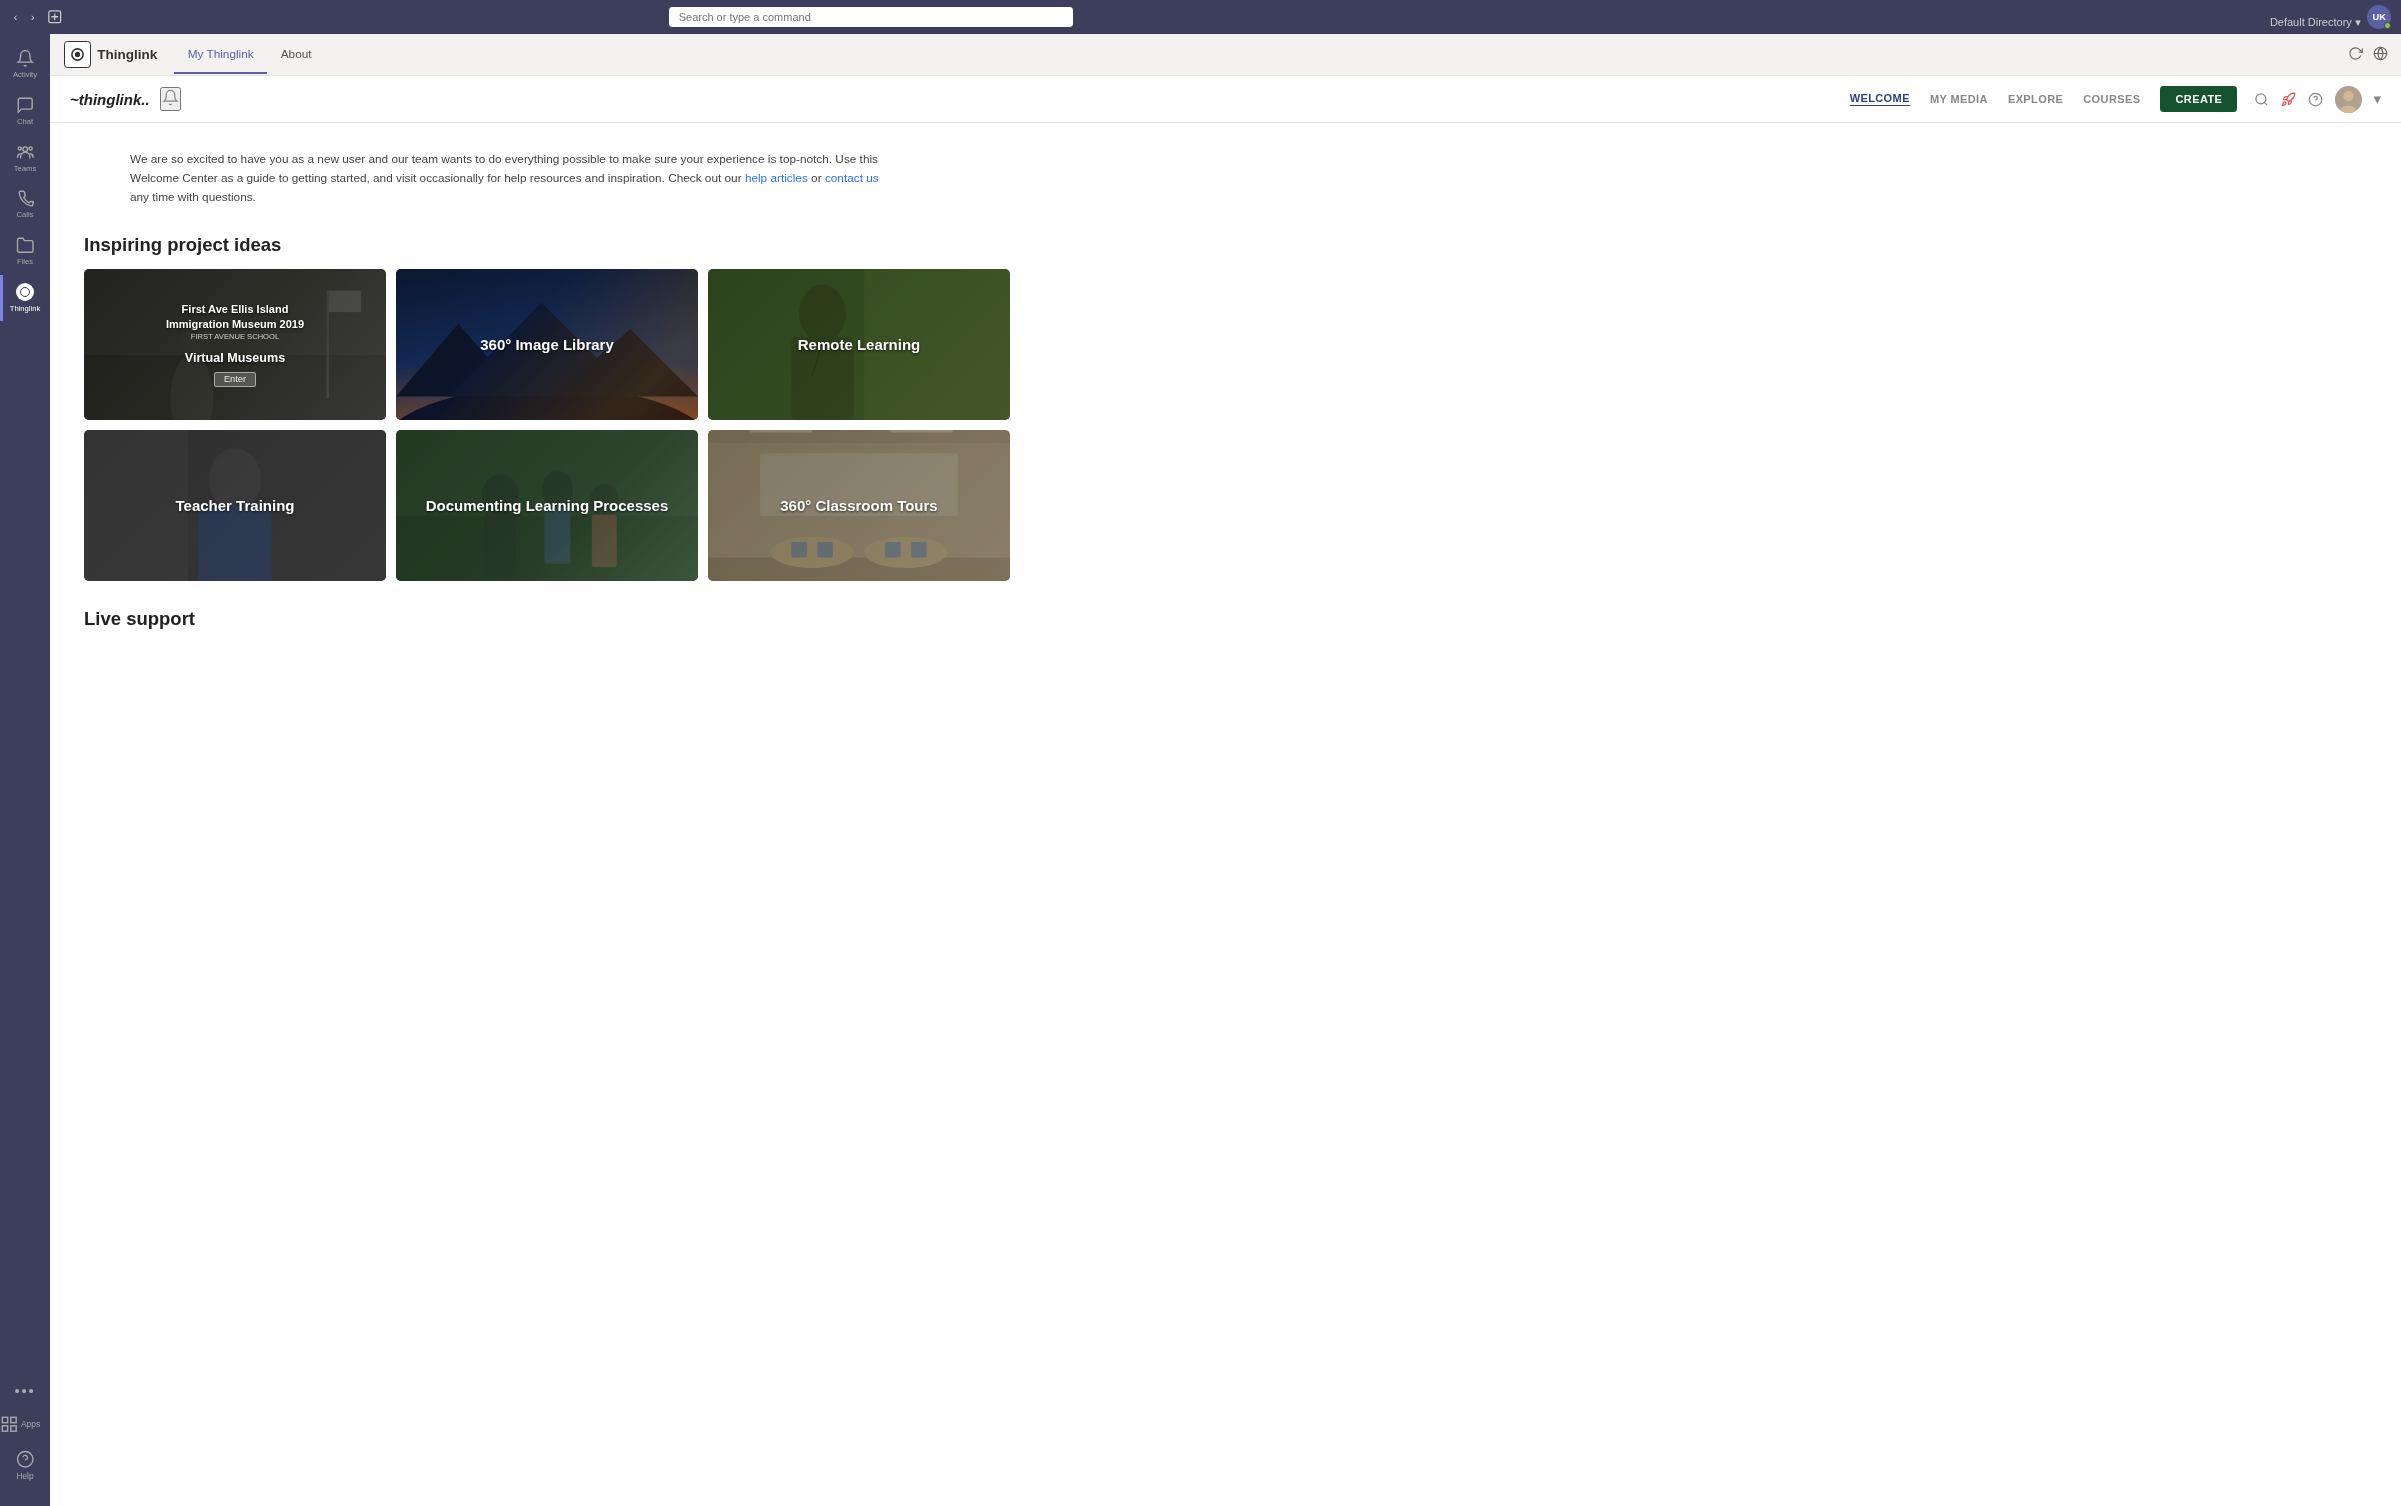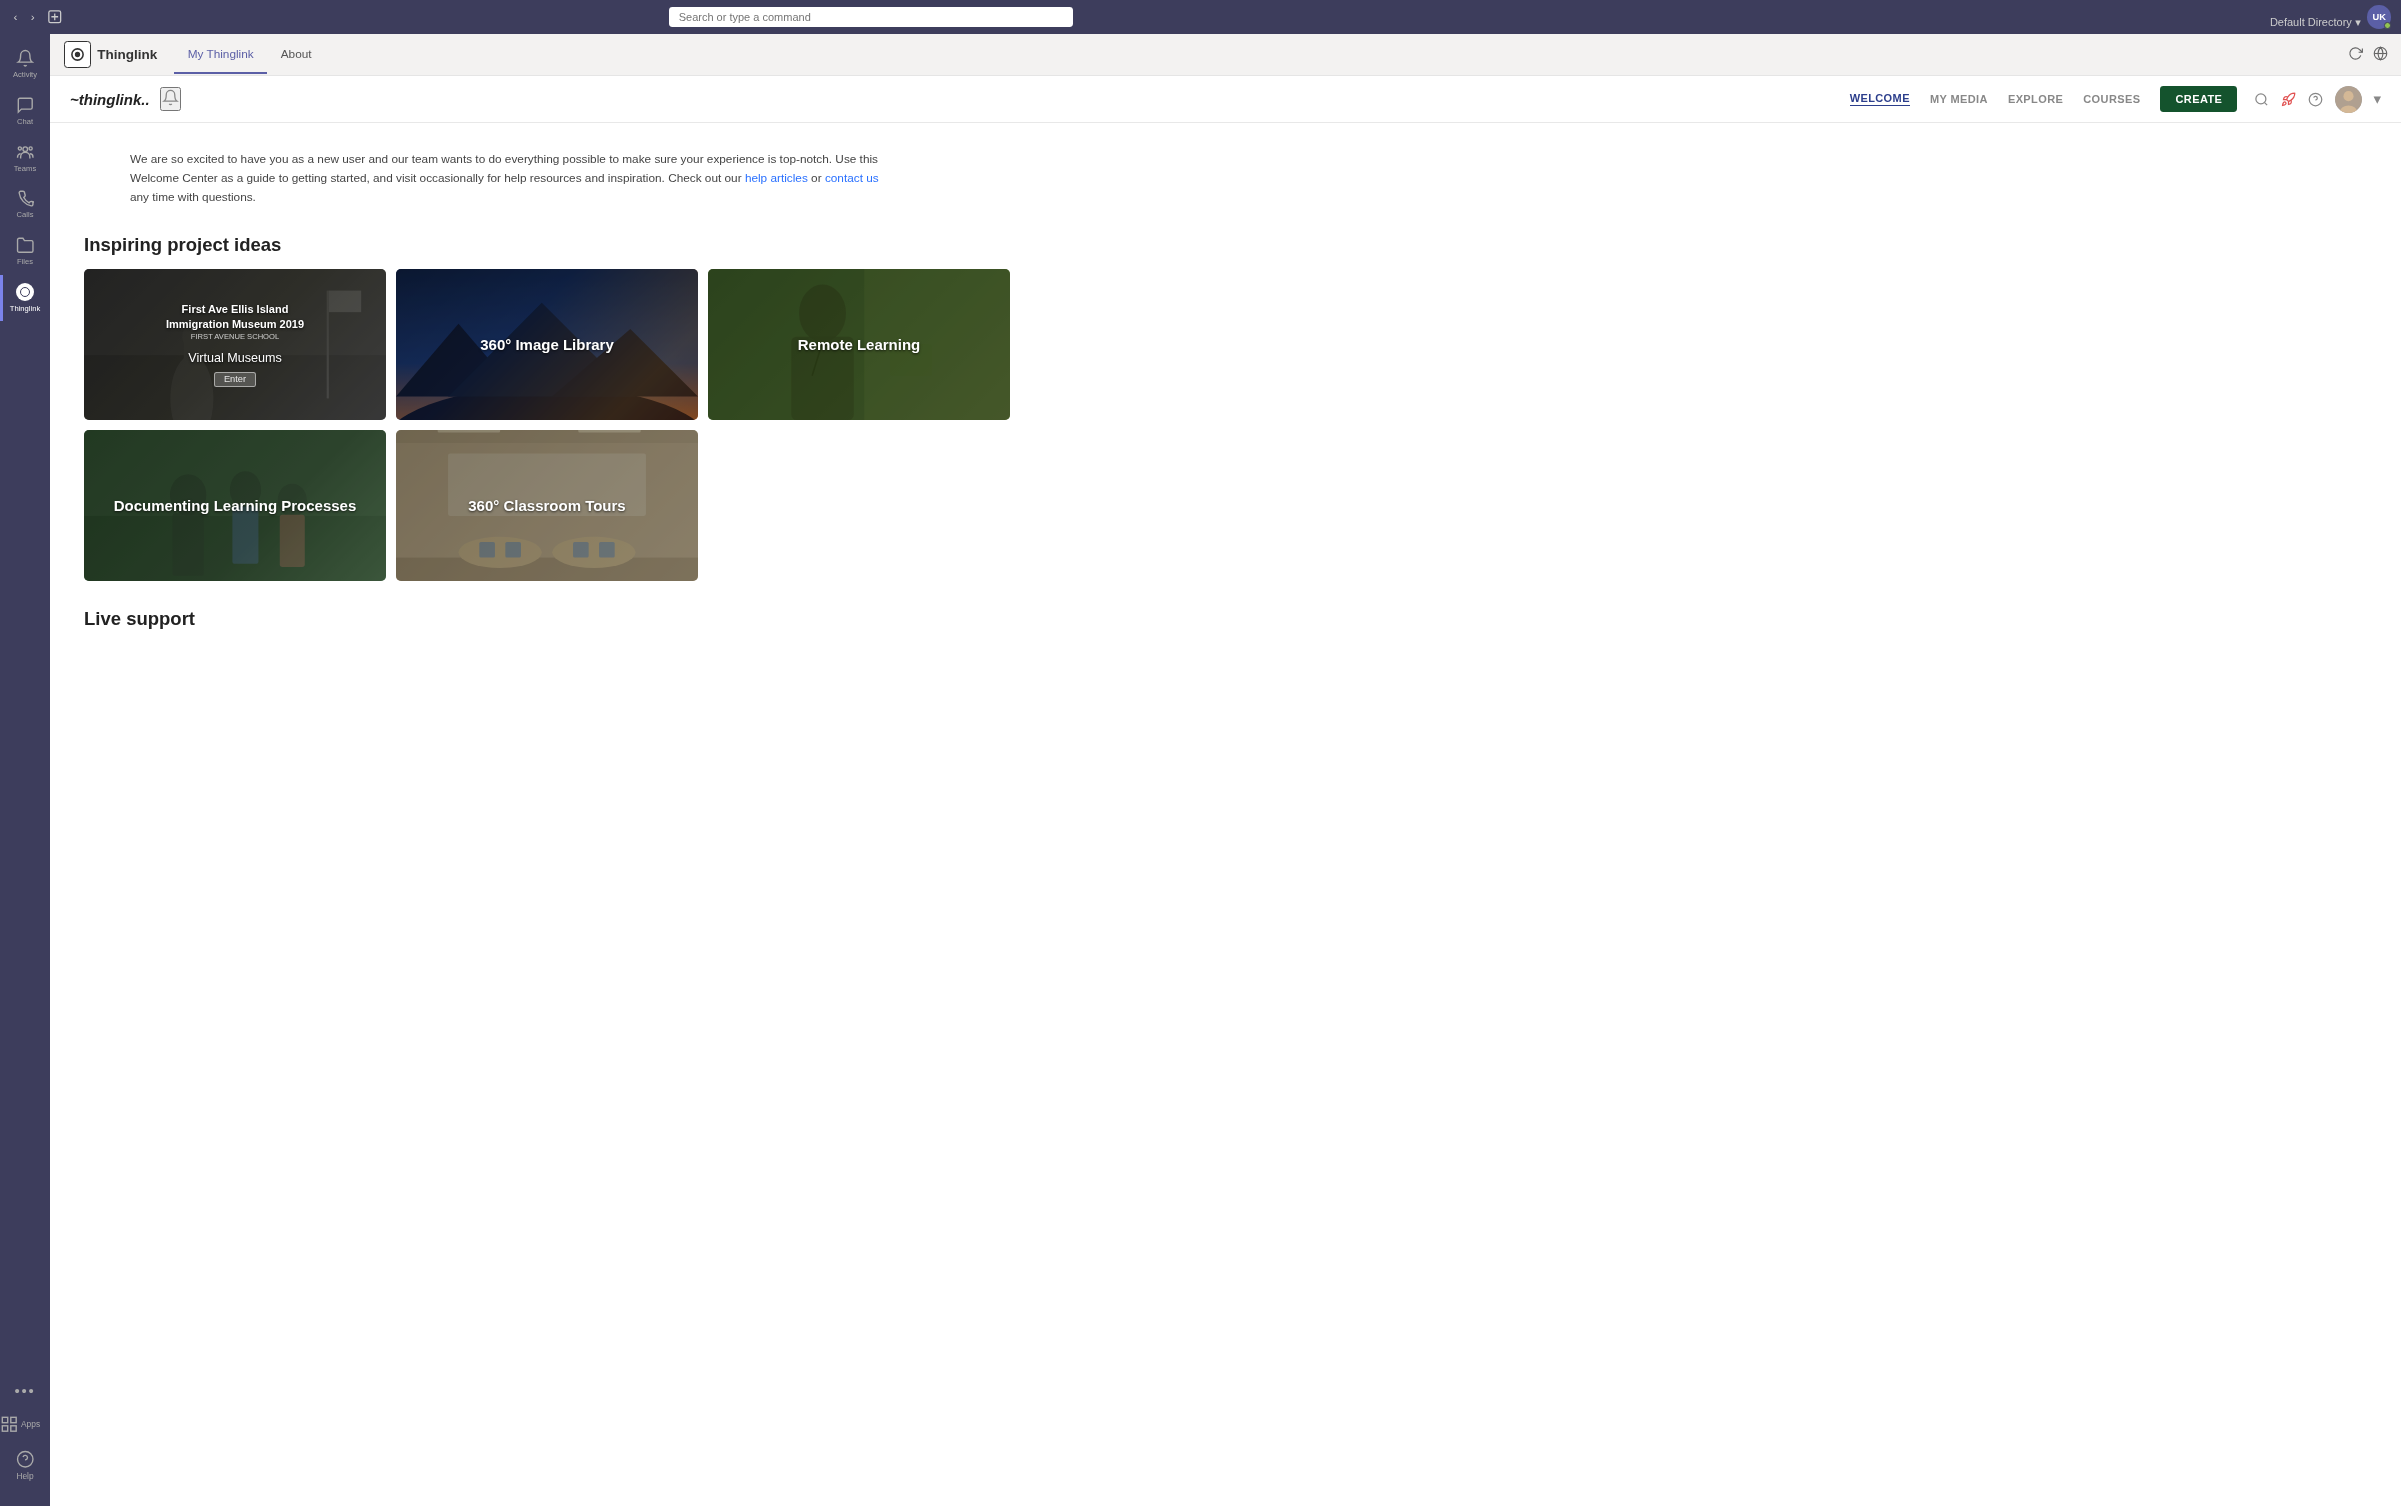--- a/index.html
+++ b/index.html
@@ -611,21 +611,21 @@
               <rect x="198" y="135" width="8" height="20" fill="#444"></rect>
 
               <rect x="450" y="80" width="4" height="200" fill="#555"></rect>
               <rect x="454" y="80" width="60" height="40" fill="#666"></rect>
             </svg>
             <div class="project-card-overlay">
               <div style="text-align:center;">
                 <div style="color:#fff;font-size:11px;font-weight:700;line-height:1.3;text-shadow:0 0.8px 2.5px rgba(0,0,0,0.8);">First Ave Ellis Island<br>Immigration Museum 2019</div>
                 <div style="color:rgba(255,255,255,0.75);font-size:7.6px;margin-top:1px;">FIRST AVENUE SCHOOL</div>
               </div>
-              <div style="color:#fff;font-size:12.6px;font-weight:400;text-shadow:0 0.8px 2.5px rgba(0,0,0,0.8);margin-top:3.4px;">Virtual Museums</div>
+              <div style="color:#fff;font-size:12.6px;font-weight:700;text-shadow:0 0.8px 2.5px rgba(0,0,0,0.8);margin-top:3.4px;">Virtual Museums</div>
               <div style="color:rgba(255,255,255,0.85);font-size:9.3px;background:rgba(255,255,255,0.2);border:0.8px solid rgba(255,255,255,0.5);padding:1.7px 8.4px;border-radius:2.5px;">Enter</div>
             </div>
           </div>
 
           <div class="project-card">
             <div class="project-card-bg card-360lib"></div>
 
             <svg style="position:absolute;top:0;left:0;width:100%;height:100%;opacity:0.7" viewBox="0 0 580 360" preserveAspectRatio="xMidYMid slice">
               <defs>
                 <linearGradient id="skyGrad" x1="0" y1="0" x2="0" y2="1">
@@ -657,20 +657,34 @@
 
               <line x1="220" y1="175" x2="200" y2="240" stroke="#1a2a0a" stroke-width="3" opacity="0.8"></line>
 
               <rect x="350" y="180" width="80" height="60" rx="4" fill="#4a6a2a" opacity="0.6"></rect>
             </svg>
             <div class="project-card-overlay">
               <div class="project-card-label">Remote Learning</div>
             </div>
           </div>
 
+          <div class="project-card">
+            <div class="project-card-bg card-teacher"></div>
+
+            <svg style="position:absolute;top:0;left:0;width:100%;height:100%;opacity:0.6" viewBox="0 0 580 360" preserveAspectRatio="xMidYMid slice">
+              <rect width="580" height="360" fill="#4a4a4a"></rect>
+              <rect x="0" y="0" width="200" height="360" fill="#6a6a6a" opacity="0.4"></rect>
+
+              <ellipse cx="290" cy="130" rx="50" ry="60" fill="#5a5a5a"></ellipse>
+              <rect x="220" y="180" width="140" height="180" rx="8" fill="#3a5a9a" opacity="0.9"></rect>
+            </svg>
+            <div class="project-card-overlay">
+              <div class="project-card-label">Teacher Training</div>
+            </div>
+          </div>
 
           <div class="project-card">
             <div class="project-card-bg card-documenting"></div>
 
             <svg style="position:absolute;top:0;left:0;width:100%;height:100%;opacity:0.55" viewBox="0 0 580 360" preserveAspectRatio="xMidYMid slice">
               <rect width="580" height="360" fill="#3a5a3a"></rect>
               <rect x="0" y="200" width="580" height="160" fill="#2a4a2a"></rect>
               <ellipse cx="200" cy="160" rx="35" ry="40" fill="#2a3a2a" opacity="0.7"></ellipse>
               <rect x="170" y="195" width="60" height="120" rx="5" fill="#2a3a2a" opacity="0.7"></rect>
               <ellipse cx="310" cy="150" rx="30" ry="36" fill="#2a3a2a" opacity="0.7"></ellipse>

